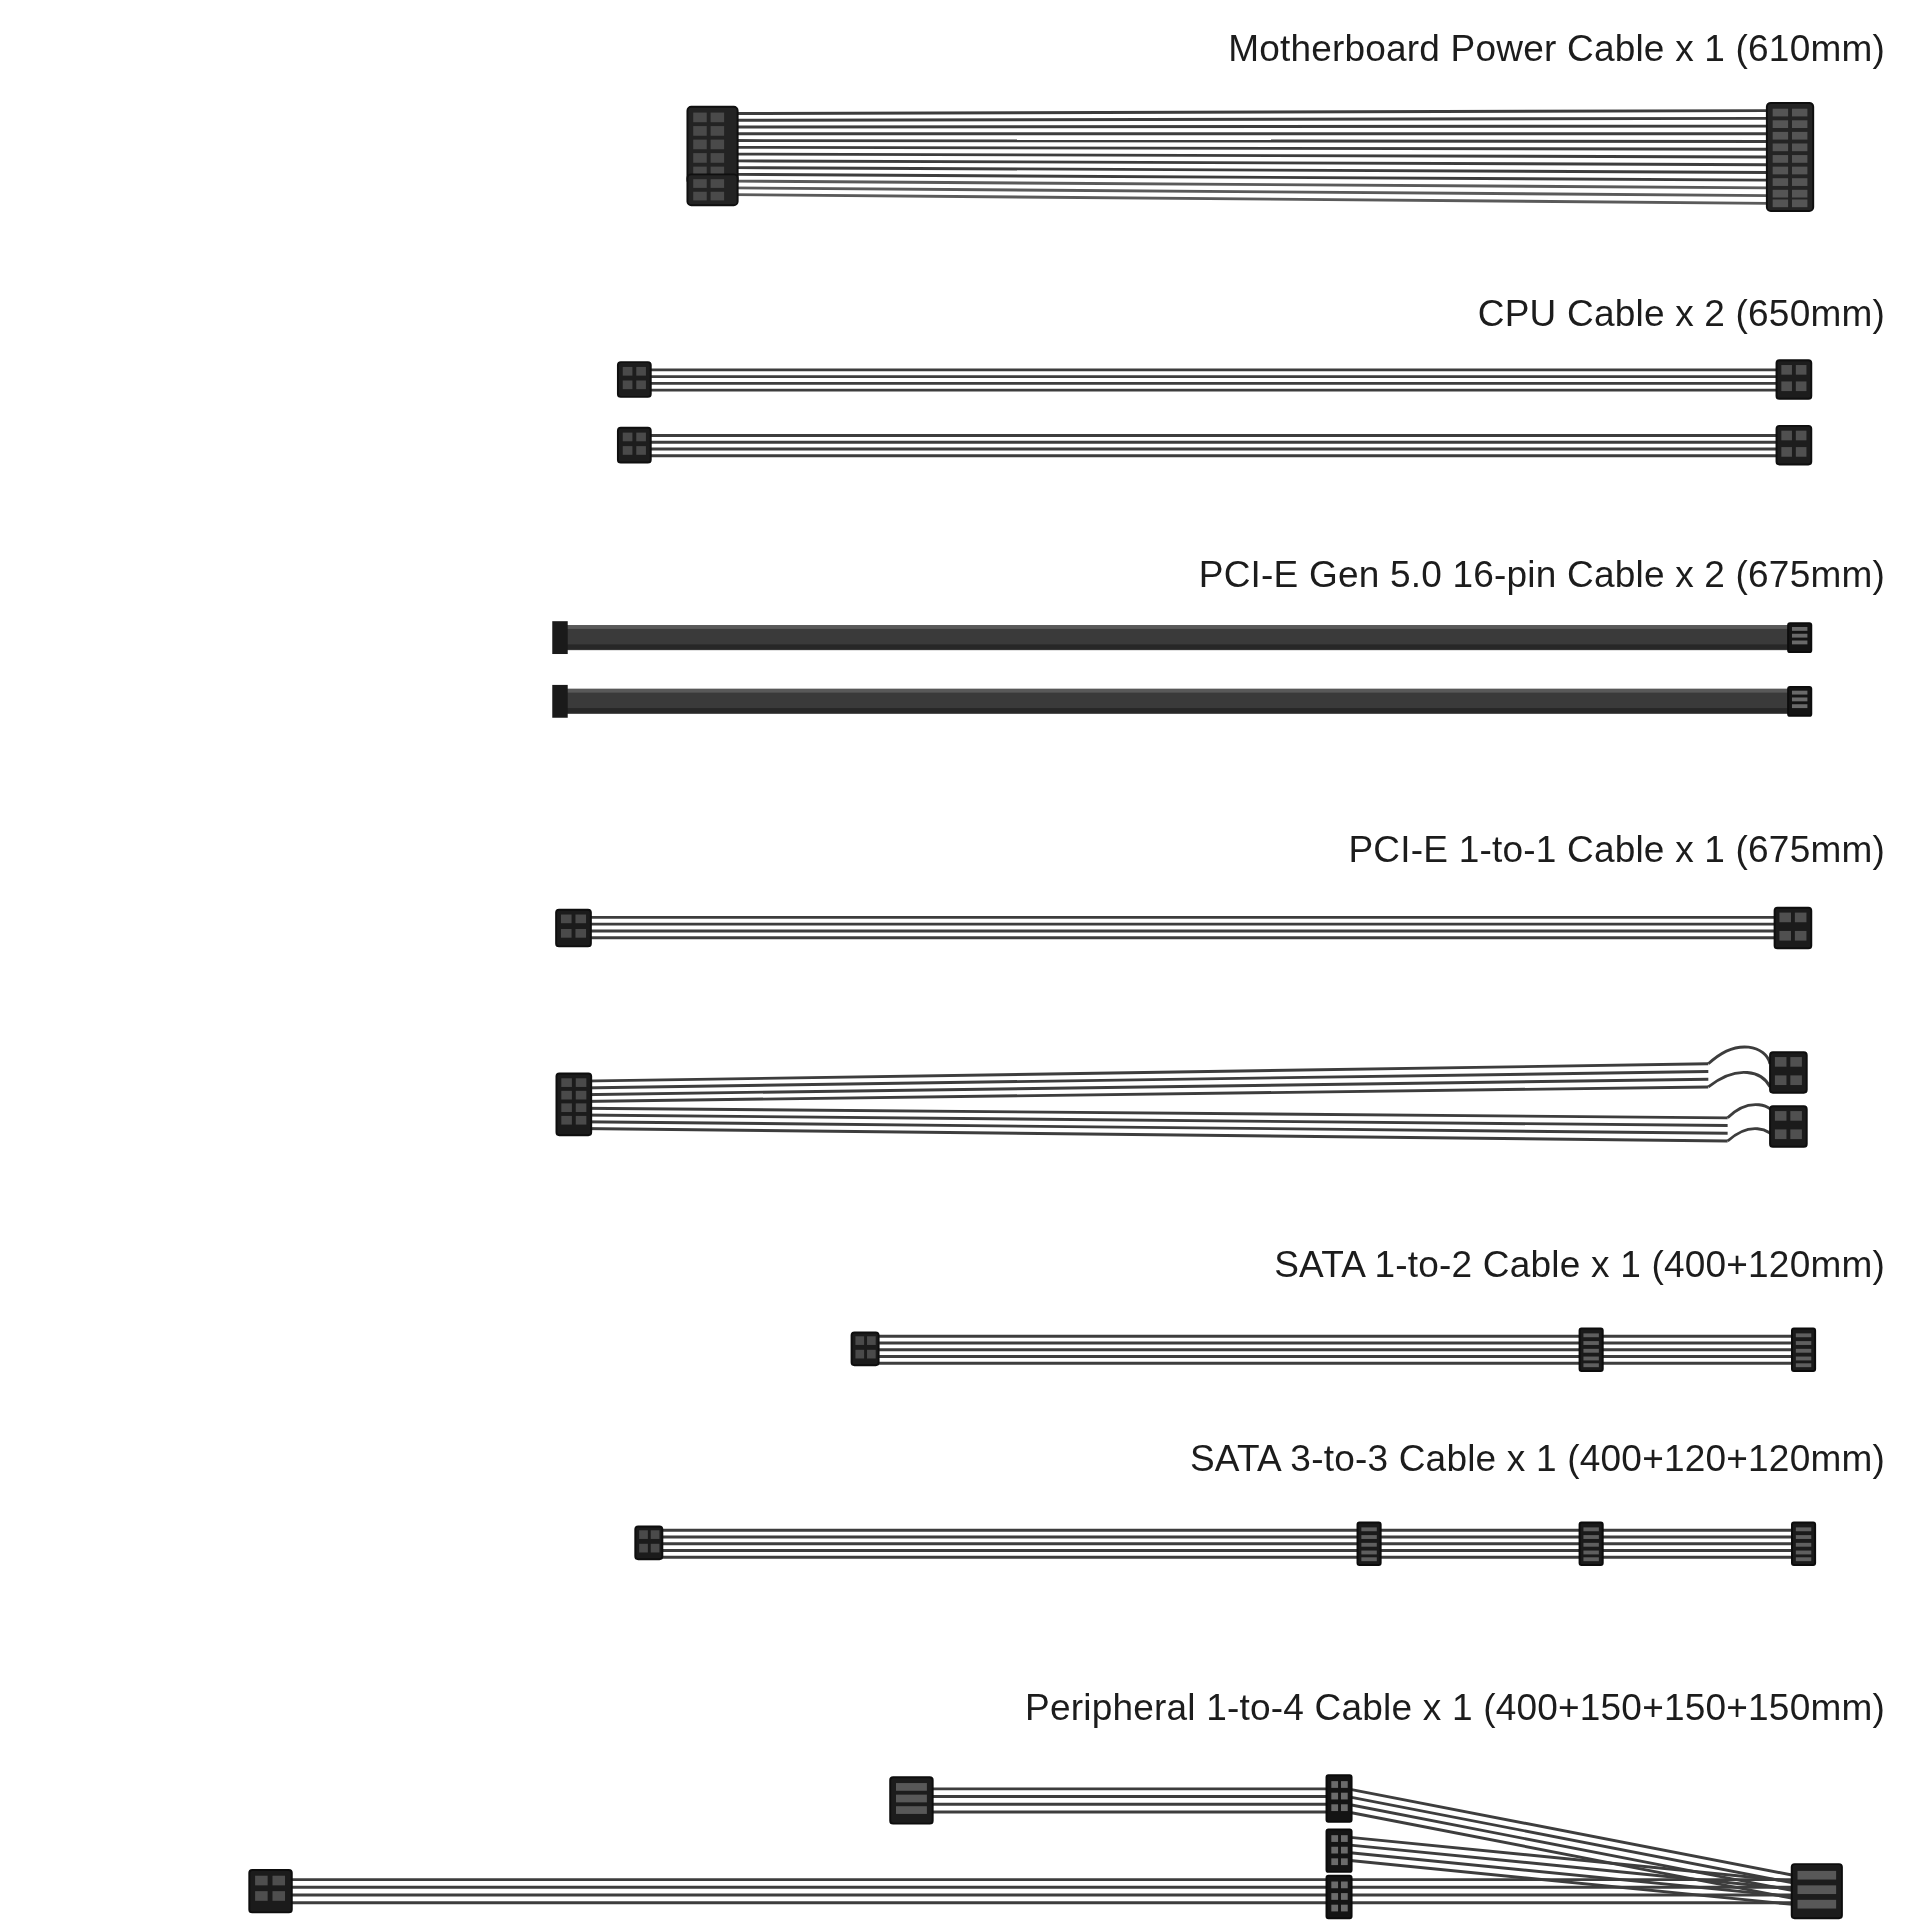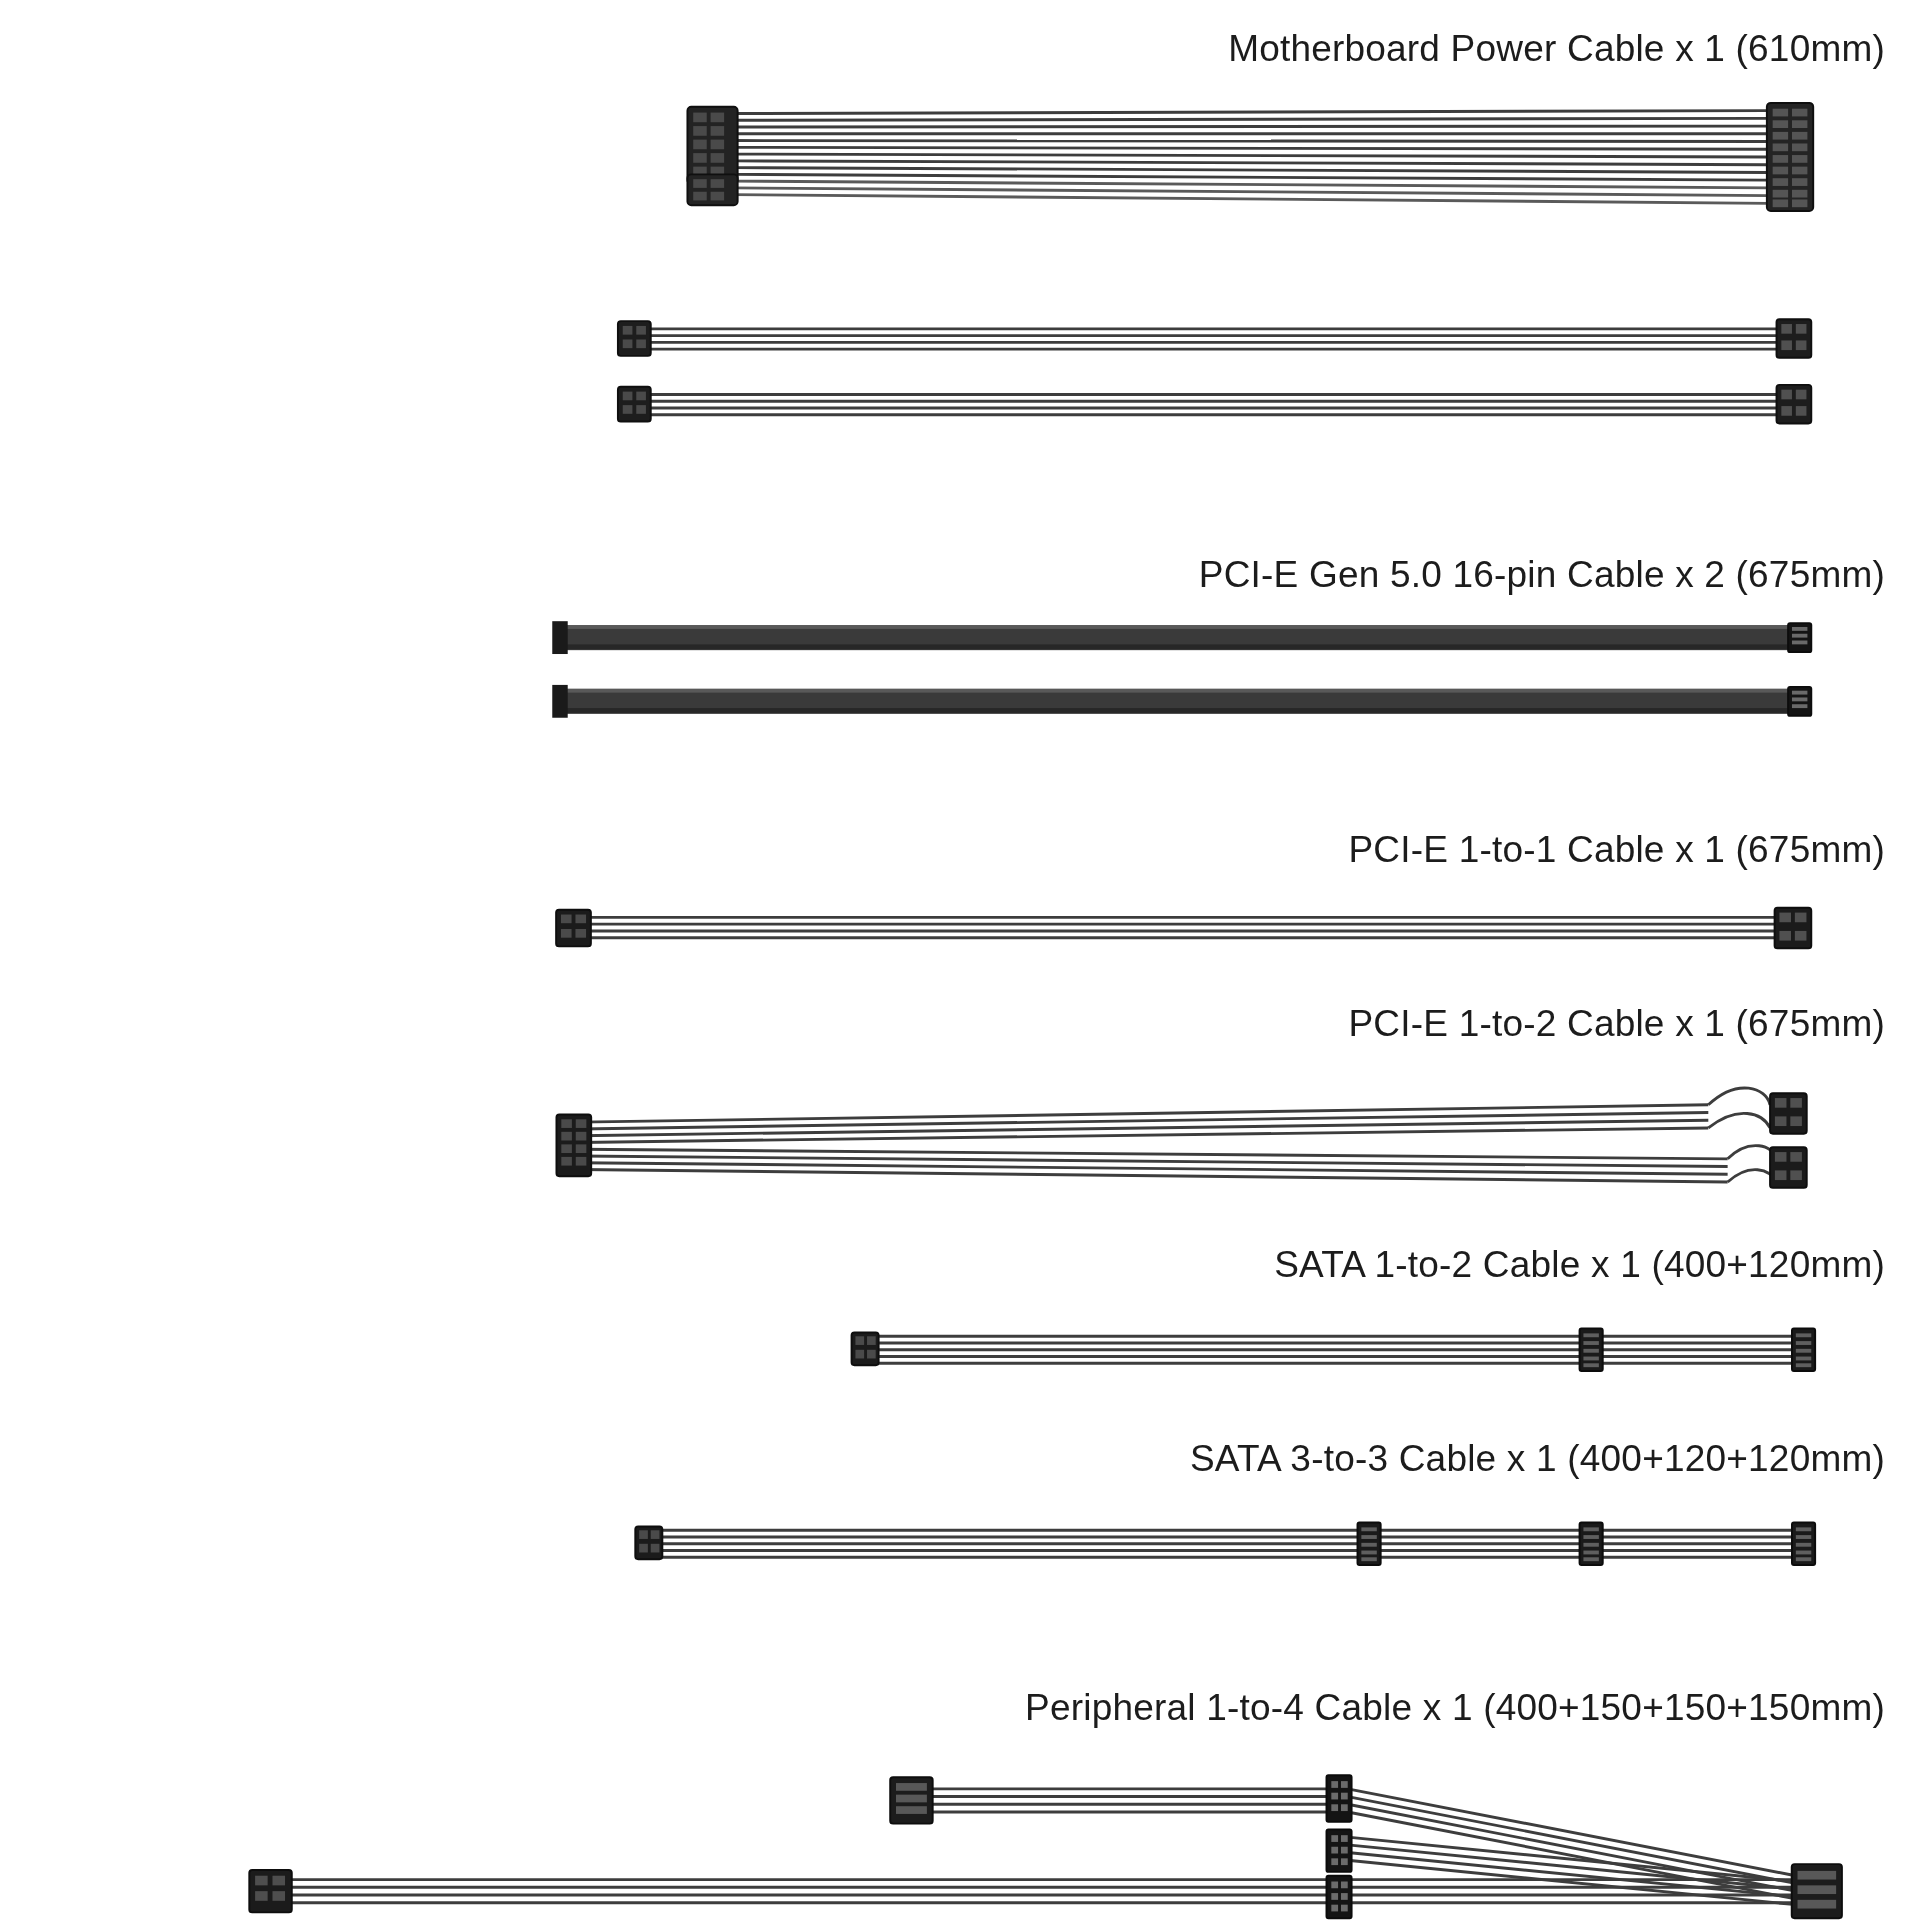--- a/index.html
+++ b/index.html
@@ -110,20 +110,21 @@
           <rect x="1836" y="124" width="16" height="8"></rect>
             <rect x="1856" y="124" width="16" height="8"></rect>
           <rect x="1836" y="134" width="16" height="8"></rect>
             <rect x="1856" y="134" width="16" height="8"></rect>
         </g>
       </svg>
     </div>
   </div>
 
   <div class="cable-group" style="top:294px;">
+    <div class="caption">CPU Cable x 2 (650mm)</div>
     <div class="art">
       <svg width="1931" height="145" viewBox="0 0 2000 150">
 
         <g stroke="#3d3d3d" stroke-width="3" fill="none">
           <path d="M660 36 L1840 36"></path>
             <path d="M660 43 L1840 43"></path>
           <path d="M660 50 L1840 50"></path>
             <path d="M660 57 L1840 57"></path>
         </g>
         <rect x="640" y="28" width="34" height="36" rx="3" fill="#1d1d1d" stroke="#0f0f0f" stroke-width="2"></rect>
@@ -217,21 +218,20 @@
           <rect x="1843" y="43" width="12" height="10"></rect>
             <rect x="1859" y="43" width="12" height="10"></rect>
           <rect x="1843" y="62" width="12" height="10"></rect>
             <rect x="1859" y="62" width="12" height="10"></rect>
         </g>
       </svg>
     </div>
   </div>
 
   <div class="cable-group" style="top:1004px;">
-    <div class="caption">PCI-E 1-to-2 Cable x 1 (675mm)</div>
     <div class="art">
       <svg width="1931" height="164" viewBox="0 0 2000 170">
         <g stroke="#3d3d3d" stroke-width="3" fill="none">
           <path d="M600 80 L1770 62"></path>
           <path d="M600 87 L1770 70"></path>
           <path d="M600 94 L1770 78"></path>
           <path d="M600 101 L1770 86"></path>
           <path d="M600 108 L1790 118"></path>
           <path d="M600 115 L1790 126"></path>
           <path d="M600 122 L1790 134"></path>

